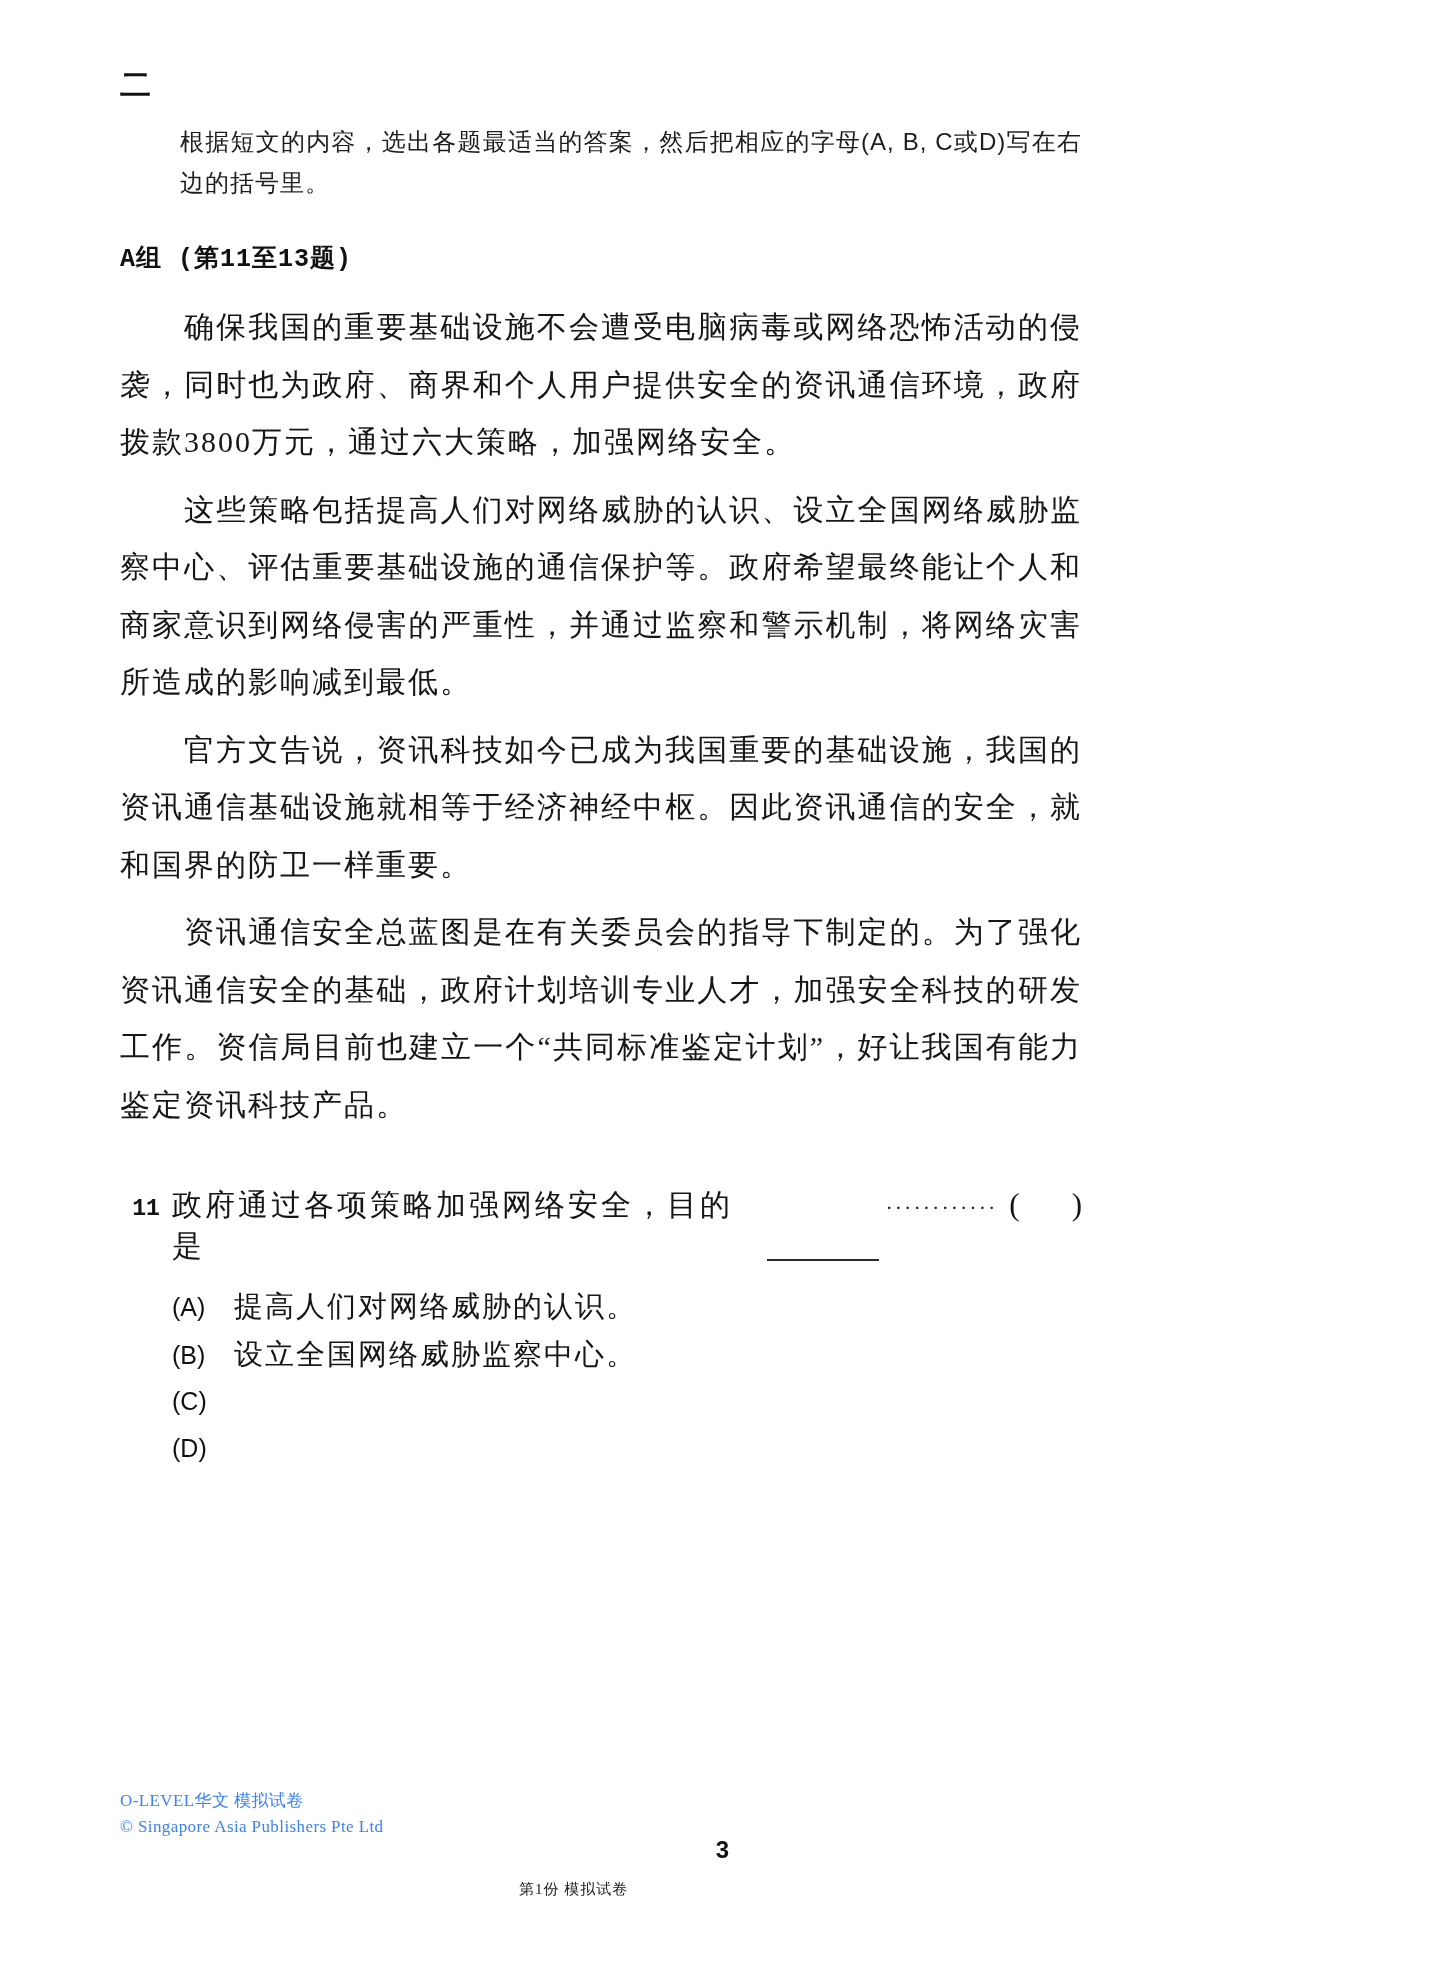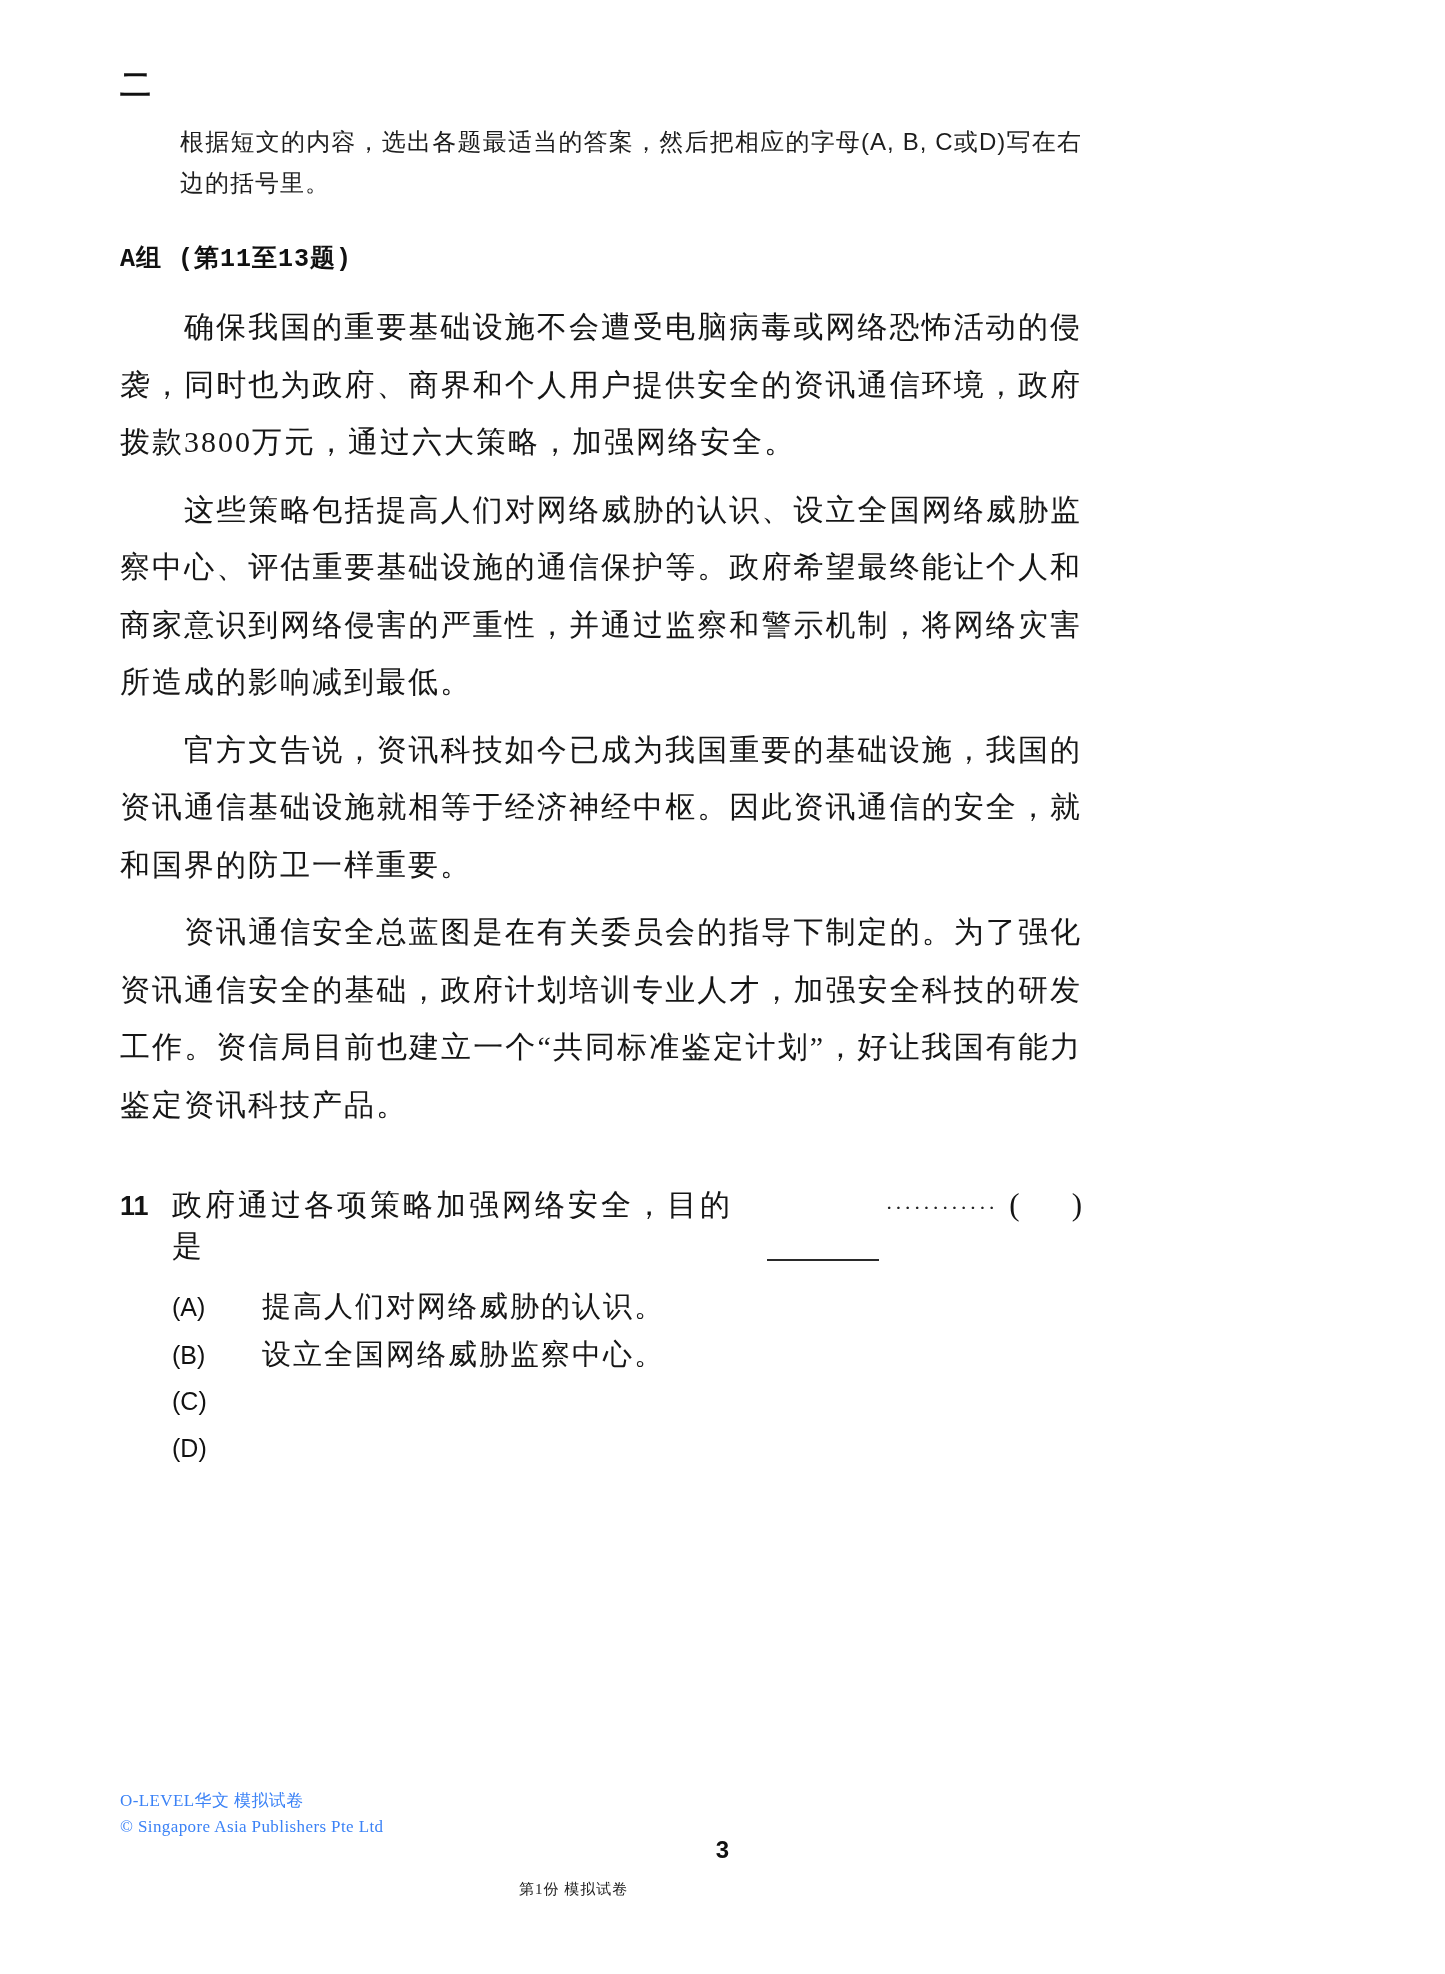--- a/index.html
+++ b/index.html
@@ -39,40 +39,40 @@
     text-align: justify; text-justify: inter-ideograph;
     text-indent: 64px; color: #161616;
   }
 
   .question-row {
     display: flex; align-items: baseline;
     margin-top: 52px;
     font-size: 30px; letter-spacing: 3px; color: #141414;
   }
   .qnum {
-    font-family: Liberation Sans, sans-serif;
-    font-weight: bold; font-size: 27px; width: 52px; flex: none; letter-spacing: 0;
+    font-family: Liberation Mono, monospace;
+    font-weight: bold; font-size: 23px; width: 52px; flex: none; letter-spacing: 0; text-align: center;
   }
   .answer-blank {
     display: inline-block; width: 112px; height: 1em;
     border-bottom: 2px solid #2a2a2a;
     align-self: flex-end; margin: 0 6px 6px 2px; flex: none;
   }
   .right-group { margin-left: auto; display: flex; align-items: baseline; }
   .dots { font-size: 22px; letter-spacing: 2px; color: #222; margin-right: 12px; }
   .bracket { display: flex; align-items: baseline; font-size: 31px; letter-spacing: 0; }
   .bracket .gap { display: inline-block; width: 52px; }
 
   .options { margin-top: 16px; margin-left: 52px; }
   .option { display: flex; align-items: baseline; line-height: 46.5px; font-size: 29px; color: #161616; }
   .olabel {
     font-family: "Liberation Sans", "DejaVu Sans", sans-serif;
     font-size: 25px; width: 62px; flex: none; color: #111;
   }
-  .otext { letter-spacing: 2px; margin-left: 28px; }
+  .otext { letter-spacing: 2px; }
 
   .footer-left {
     position: absolute; left: 120px; top: 1788px;
     font-size: 17px; line-height: 26px; color: #3b82f6; letter-spacing: 0.4px;
   }
   .footer-center {
     position: absolute; left: 0; top: 1836px; width: 1445px; text-align: center;
   }
   .page-num {
     font-family: "Liberation Sans", "DejaVu Sans", sans-serif;

